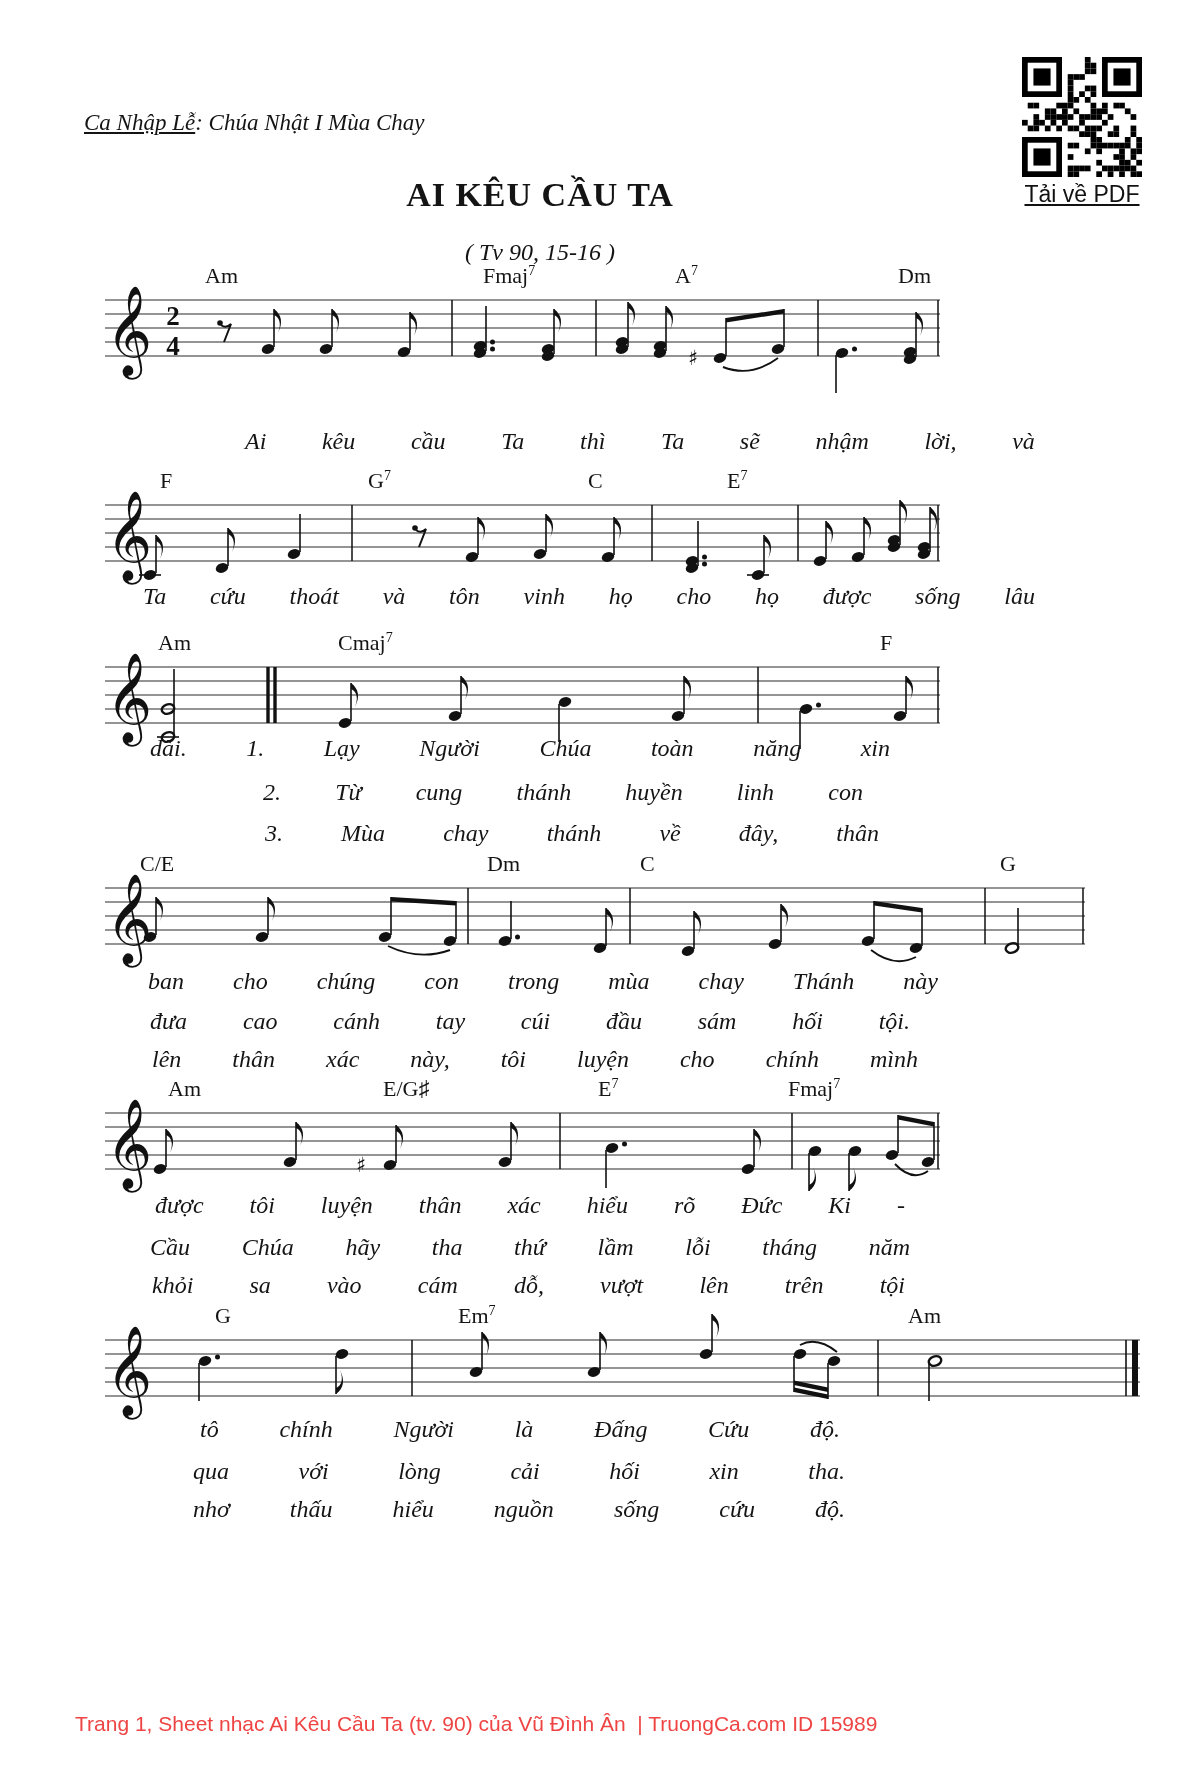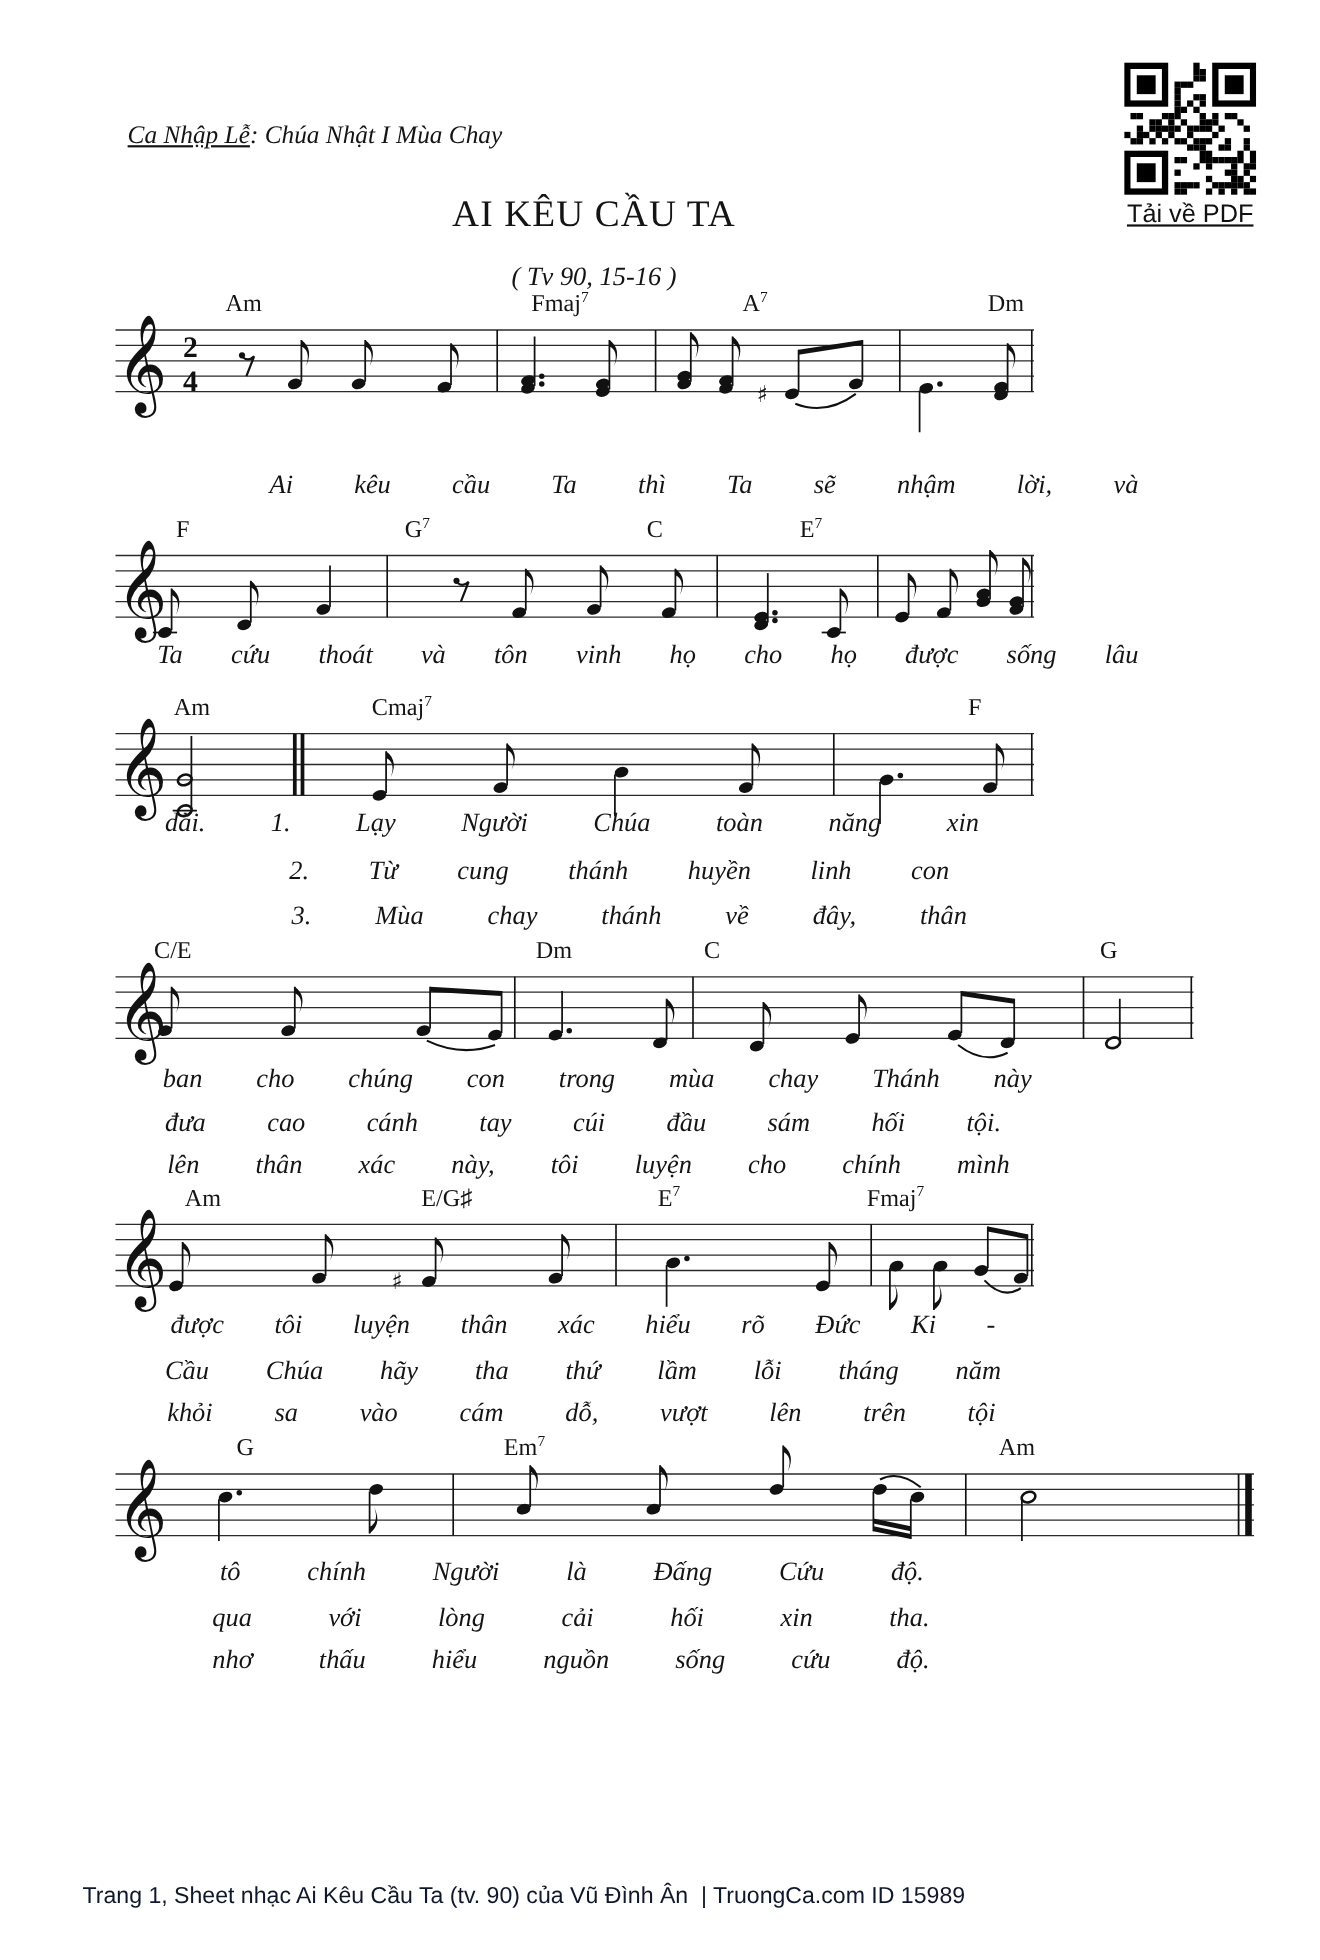--- a/index.html
+++ b/index.html
@@ -1,36 +1,36 @@
 <!DOCTYPE html>
 <html><head>
 <meta charset="utf-8">
 <style>
   html,body{margin:0;padding:0;background:#e8e8e8;}
   .page{position:relative;width:1200px;height:1782px;background:#ffffff;margin:0 auto;
         font-family:"Liberation Serif",serif;color:#141414;overflow:hidden;}
-  .masthead{position:absolute;left:116px;top:110px;font-size:23px;font-style:italic;white-space:nowrap;}
+  .masthead{position:absolute;left:84px;top:110px;font-size:23px;font-style:italic;white-space:nowrap;}
   .masthead .u{text-decoration:underline;}
   .title{position:absolute;left:0;top:176px;width:1080px;text-align:center;
-         font-weight:normal;font-size:34px;letter-spacing:1px;}
+         font-weight:bold;font-size:34px;letter-spacing:1px;}
   .subtitle{position:absolute;left:0;top:239px;width:1080px;text-align:center;
             font-style:italic;font-size:24px;}
   .composer{position:absolute;left:700px;top:276px;width:360px;text-align:right;
             font-style:italic;font-size:24px;}
   .qr{position:absolute;left:1022px;top:56px;width:120px;height:122px;cursor:pointer;}
   .qr-cap{position:absolute;left:1000px;top:181px;width:164px;text-align:center;
           font-family:"Liberation Sans",sans-serif;font-size:23px;color:#111;cursor:pointer;text-decoration:underline;}
   .chord{position:absolute;font-size:22px;font-family:"Liberation Serif",serif;
          font-style:normal;white-space:nowrap;}
   .chord sup{font-size:14px;}
   .lyr{position:absolute;display:flex;justify-content:space-between;
        font-style:italic;font-size:24px;white-space:nowrap;}
   .staff-svg{position:absolute;}
   .footer{position:absolute;left:75px;top:1712px;font-family:"Liberation Sans",sans-serif;
-          font-size:21px;color:#0f172a;white-space:pre;}
+          font-size:21px;color:#ef4444;white-space:pre;}
 </style>
 </head>
 <body>
 
 <div class="page" id="score">
 
   <div class="masthead"><span class="u">Ca Nhập Lễ</span><span>: Chúa Nhật I Mùa Chay</span></div>
 
   <svg class="qr" id="qr" viewBox="0 0 120 120">
       <rect x="62.85714285714286" y="0" width="5.714285714285714" height="5.714285714285714" fill="#000"></rect>

